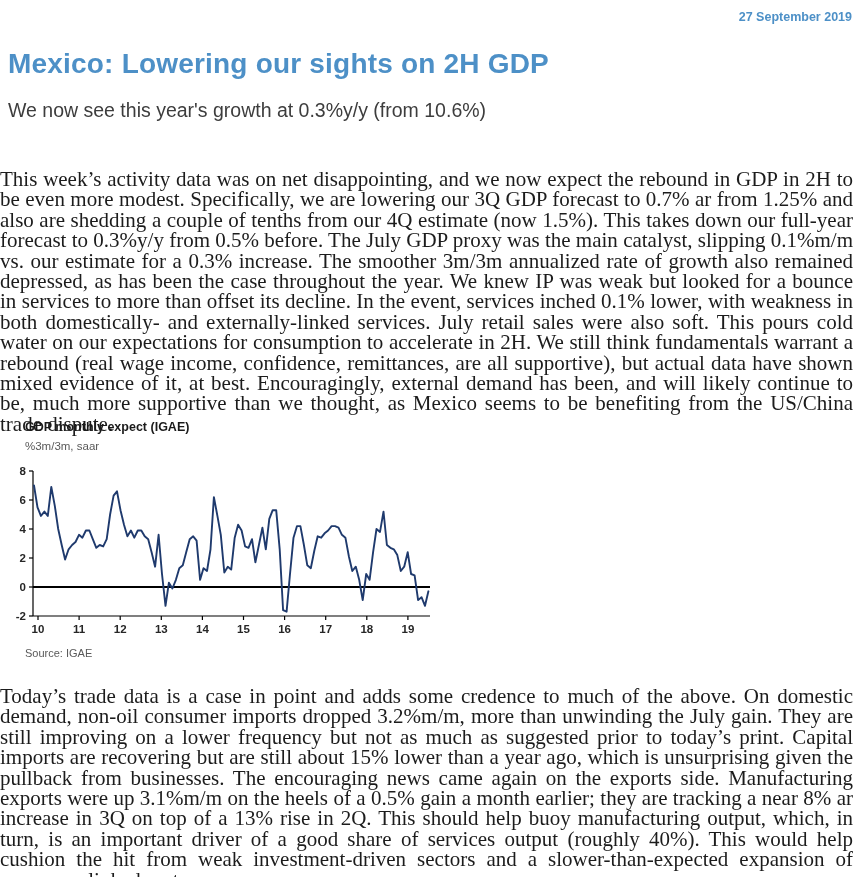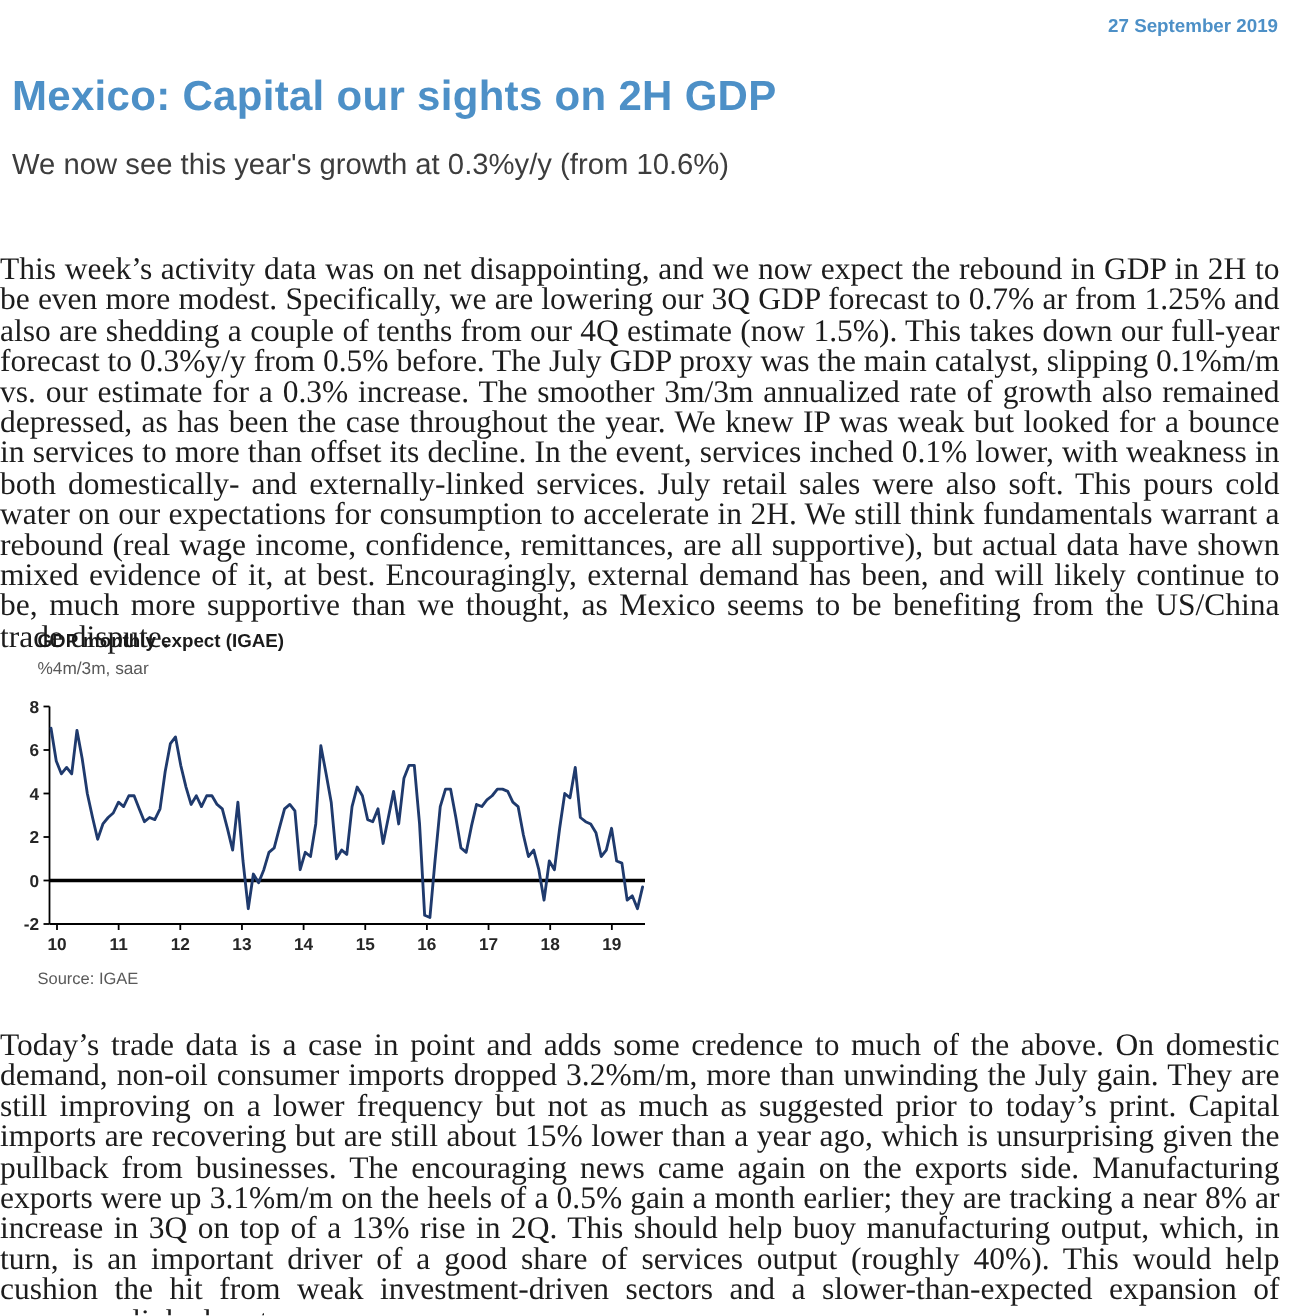--- a/index.html
+++ b/index.html
@@ -47,28 +47,28 @@
     font-size:11px;color:#595959;
   }
 </style>
 </head>
 <body>
 
 <div class="page">
 
   <div class="date">27 September 2019</div>
 
-  <h1 class="title" style="margin:0;">Mexico: Capital our sights on 2H GDP</h1>
+  <h1 class="title" style="margin:0;">Mexico: Lowering our sights on 2H GDP</h1>
 
   <div class="subtitle">We now see this year's growth at 0.3%y/y (from 10.6%)</div>
 
   <p class="body-par p1" style="margin:0;">This week’s activity data was on net disappointing, and we now expect the rebound in GDP in 2H to be even more modest. Specifically, we are lowering our 3Q GDP forecast to 0.7% ar from 1.25% and also are shedding a couple of tenths from our 4Q estimate (now 1.5%). This takes down our full-year forecast to 0.3%y/y from 0.5% before. The July GDP proxy was the main catalyst, slipping 0.1%m/m vs. our estimate for a 0.3% increase. The smoother 3m/3m annualized rate of growth also remained depressed, as has been the case throughout the year. We knew IP was weak but looked for a bounce in services to more than offset its decline. In the event, services inched 0.1% lower, with weakness in both domestically- and externally-linked services. July retail sales were also soft. This pours cold water on our expectations for consumption to accelerate in 2H. We still think fundamentals warrant a rebound (real wage income, confidence, remittances, are all supportive), but actual data have shown mixed evidence of it, at best. Encouragingly, external demand has been, and will likely continue to be, much more supportive than we thought, as Mexico seems to be benefiting from the US/China trade dispute.</p>
 
   <div class="chart-title">GDP monthly expect (IGAE)</div>
-  <div class="chart-sub">%4m/3m, saar</div>
+  <div class="chart-sub">%3m/3m, saar</div>
 
   <svg class="chart-svg" width="440" height="178" viewBox="0 0 440 178" xmlns="http://www.w3.org/2000/svg">
       <line x1="23" y1="9" x2="23" y2="154" stroke="#000" stroke-width="1.2"></line>
       <line x1="19" y1="154" x2="23" y2="154" stroke="#000" stroke-width="1.2"></line>
       <text x="16" y="158" text-anchor="end" font-family="&quot;Liberation Sans&quot;, sans-serif" font-size="11.5" font-weight="bold" fill="#262626">-2</text>
       <line x1="19" y1="125" x2="23" y2="125" stroke="#000" stroke-width="1.2"></line>
       <text x="16" y="129" text-anchor="end" font-family="&quot;Liberation Sans&quot;, sans-serif" font-size="11.5" font-weight="bold" fill="#262626">0</text>
       <line x1="19" y1="96" x2="23" y2="96" stroke="#000" stroke-width="1.2"></line>
       <text x="16" y="100" text-anchor="end" font-family="&quot;Liberation Sans&quot;, sans-serif" font-size="11.5" font-weight="bold" fill="#262626">2</text>
       <line x1="19" y1="67" x2="23" y2="67" stroke="#000" stroke-width="1.2"></line>

